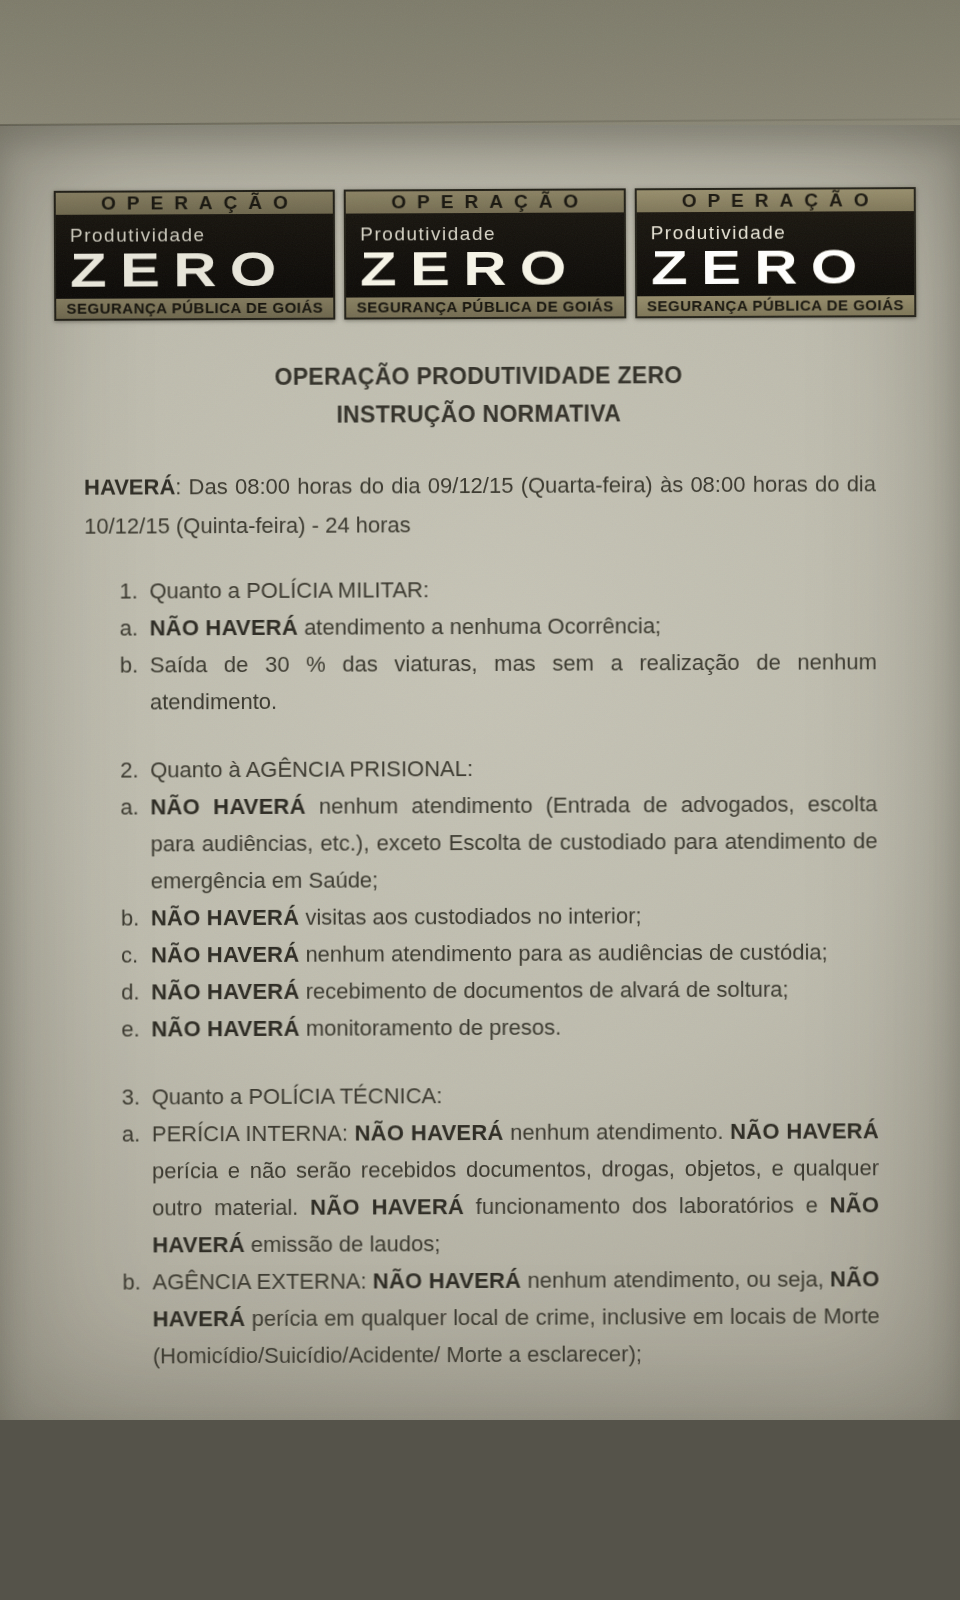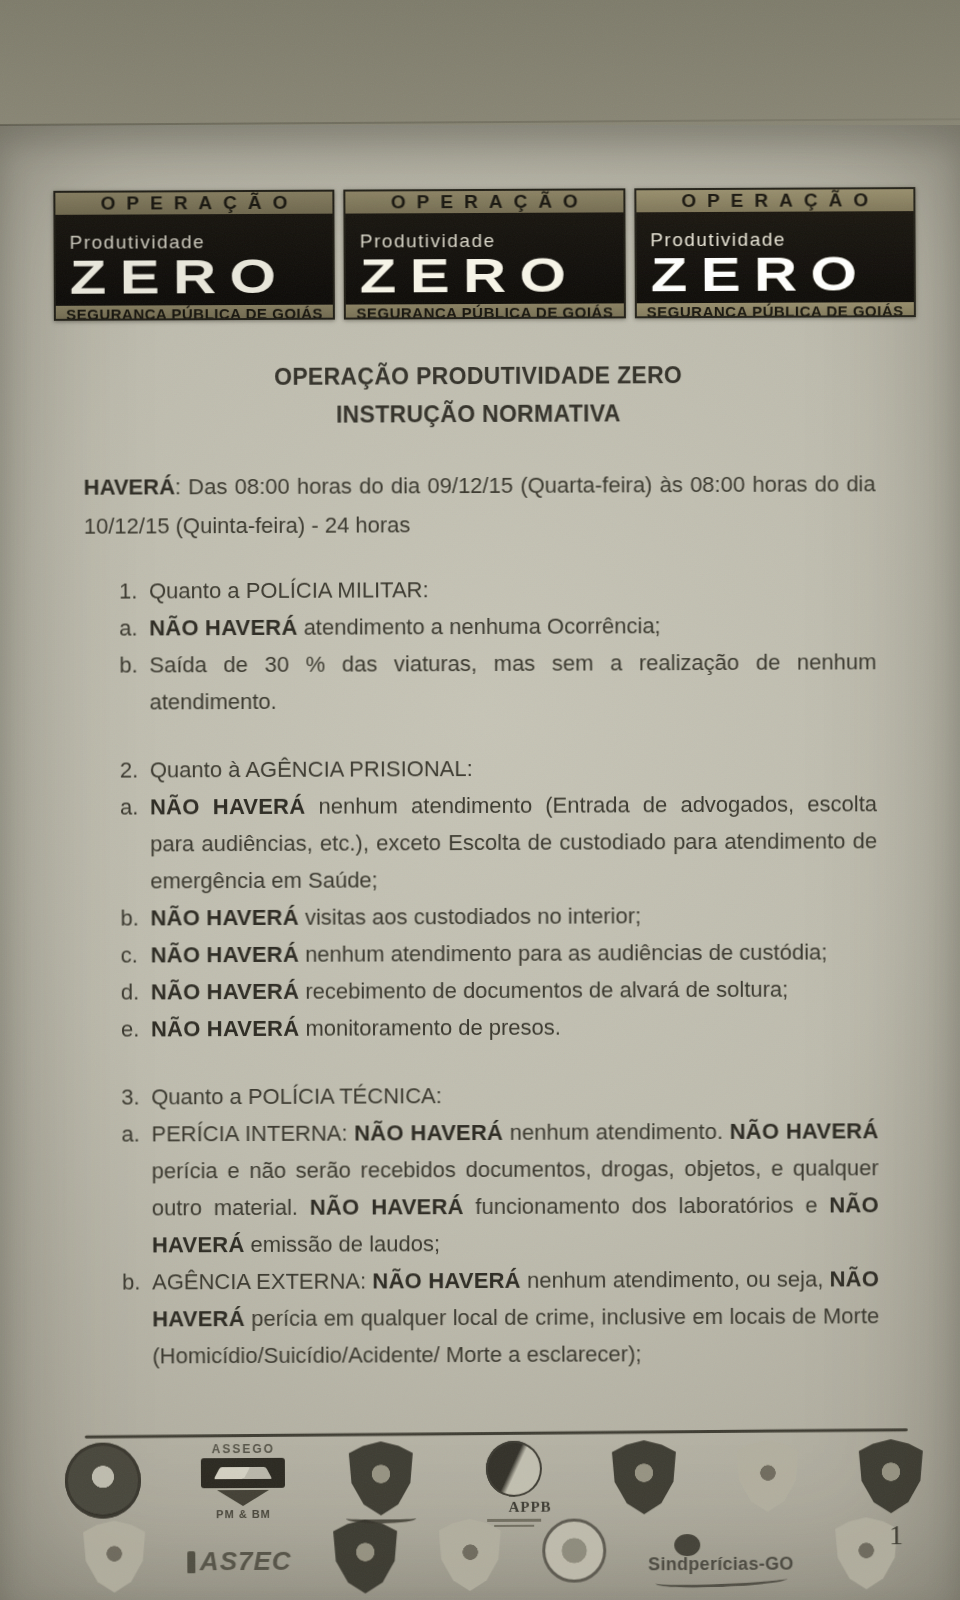--- a/index.html
+++ b/index.html
@@ -1,21 +1,21 @@
 <!DOCTYPE html>
 <html lang="pt"><head>
 <meta charset="utf-8">
 <style>
   * { box-sizing: border-box; margin: 0; padding: 0; }
   html,body { background:#55534a; }
   body { font-family: "Liberation Sans", sans-serif; }
 
   .photo {
     position: relative;
-    width: 960px; height: 1600px;
+    width: 960px; height: 1420px;
     overflow: hidden;
     background: linear-gradient(180deg, #7e7c6b 0%, #8a8776 9%, #8e8b7a 14%, #8a8776 100%);
   }
   
   .paper {
     position: absolute; left: 0; right: 0; top: 125px; bottom: 0;
     background: radial-gradient(ellipse 130% 90% at 50% 40%,
                  #c6c4b6 0%, #bebcae 38%, #aeab9d 68%, #98958700 100%),
                 linear-gradient(180deg, #a7a496 0%, #b5b2a4 20%, #b9b6a8 60%, #a3a092 100%);
     box-shadow: inset 0 0 140px rgba(42,40,30,.38), inset 0 18px 30px rgba(60,58,46,.25);
@@ -33,21 +33,21 @@
   .banner { flex: 1; display: flex; flex-direction: column; overflow: hidden;
             border: 2px solid #201e16; background: #14120d;
             box-shadow: 0 1px 4px rgba(40,38,28,.5); }
   .banner.v2 { filter: brightness(1.06); }
   .banner.v3 { filter: brightness(1.16); }
   .b-top { height: 30px; background: linear-gradient(180deg,#837b5e,#6e674d);
            display:flex; align-items:center; justify-content:center;
            color:#17150e; font-weight:bold; font-size:19px;
            letter-spacing:11px; padding-left:11px; }
   .b-mid { flex:1; background: linear-gradient(180deg,#23201700,#0d0b08 90%), #17140e;
-           color:#d9d6ca; padding:17px 14px 5px; }
+           color:#d9d6ca; padding:10px 14px 5px; }
   .b-prod { display:block; font-size:19px; letter-spacing:1.5px; color:#cuc; color:#ccc9bc; }
   .b-zero { display:block; font-size:49px; font-weight:bold; line-height:.95;
             letter-spacing:11px; color:#e9e7db; transform: scaleX(1.22);
             transform-origin:left center; }
   .b-bot { height:31px; background: linear-gradient(180deg,#827a5d,#6d664c);
            display:flex; align-items:center; justify-content:center;
            color:#14120b; font-weight:bold; font-size:15px; letter-spacing:.5px; }
 
   
   .doc-text { color:#3a382e; font-size:22px; }

